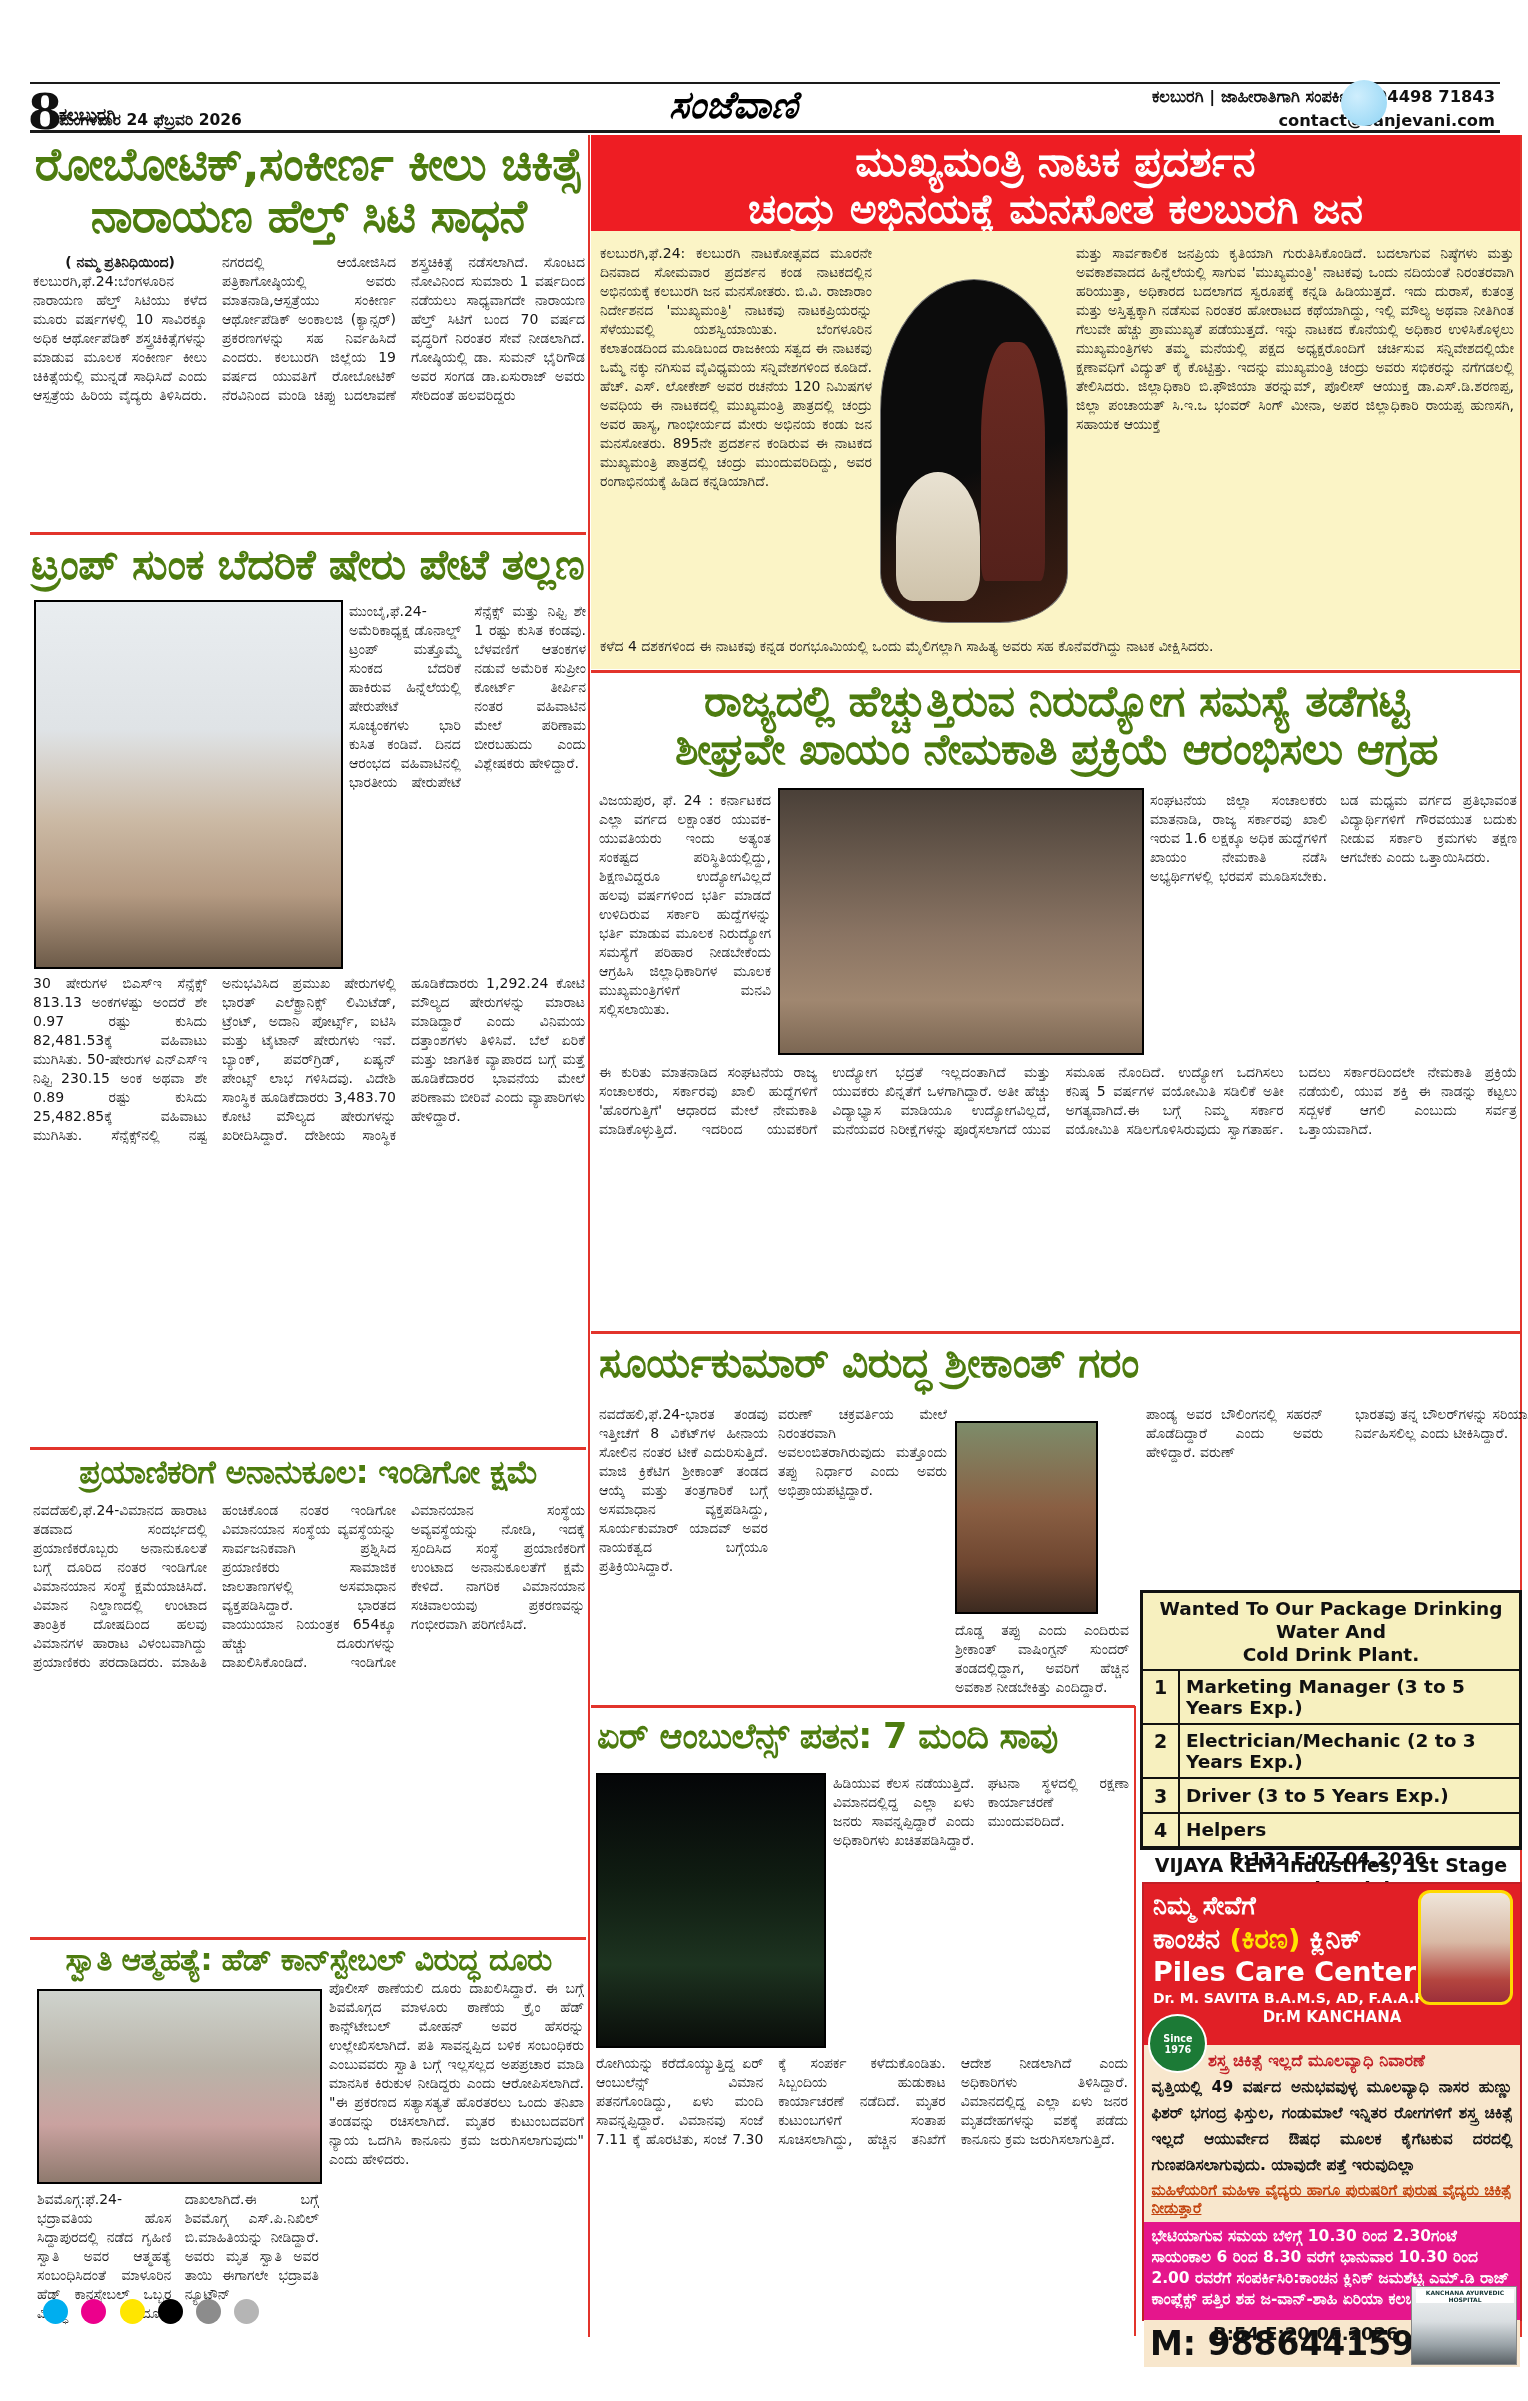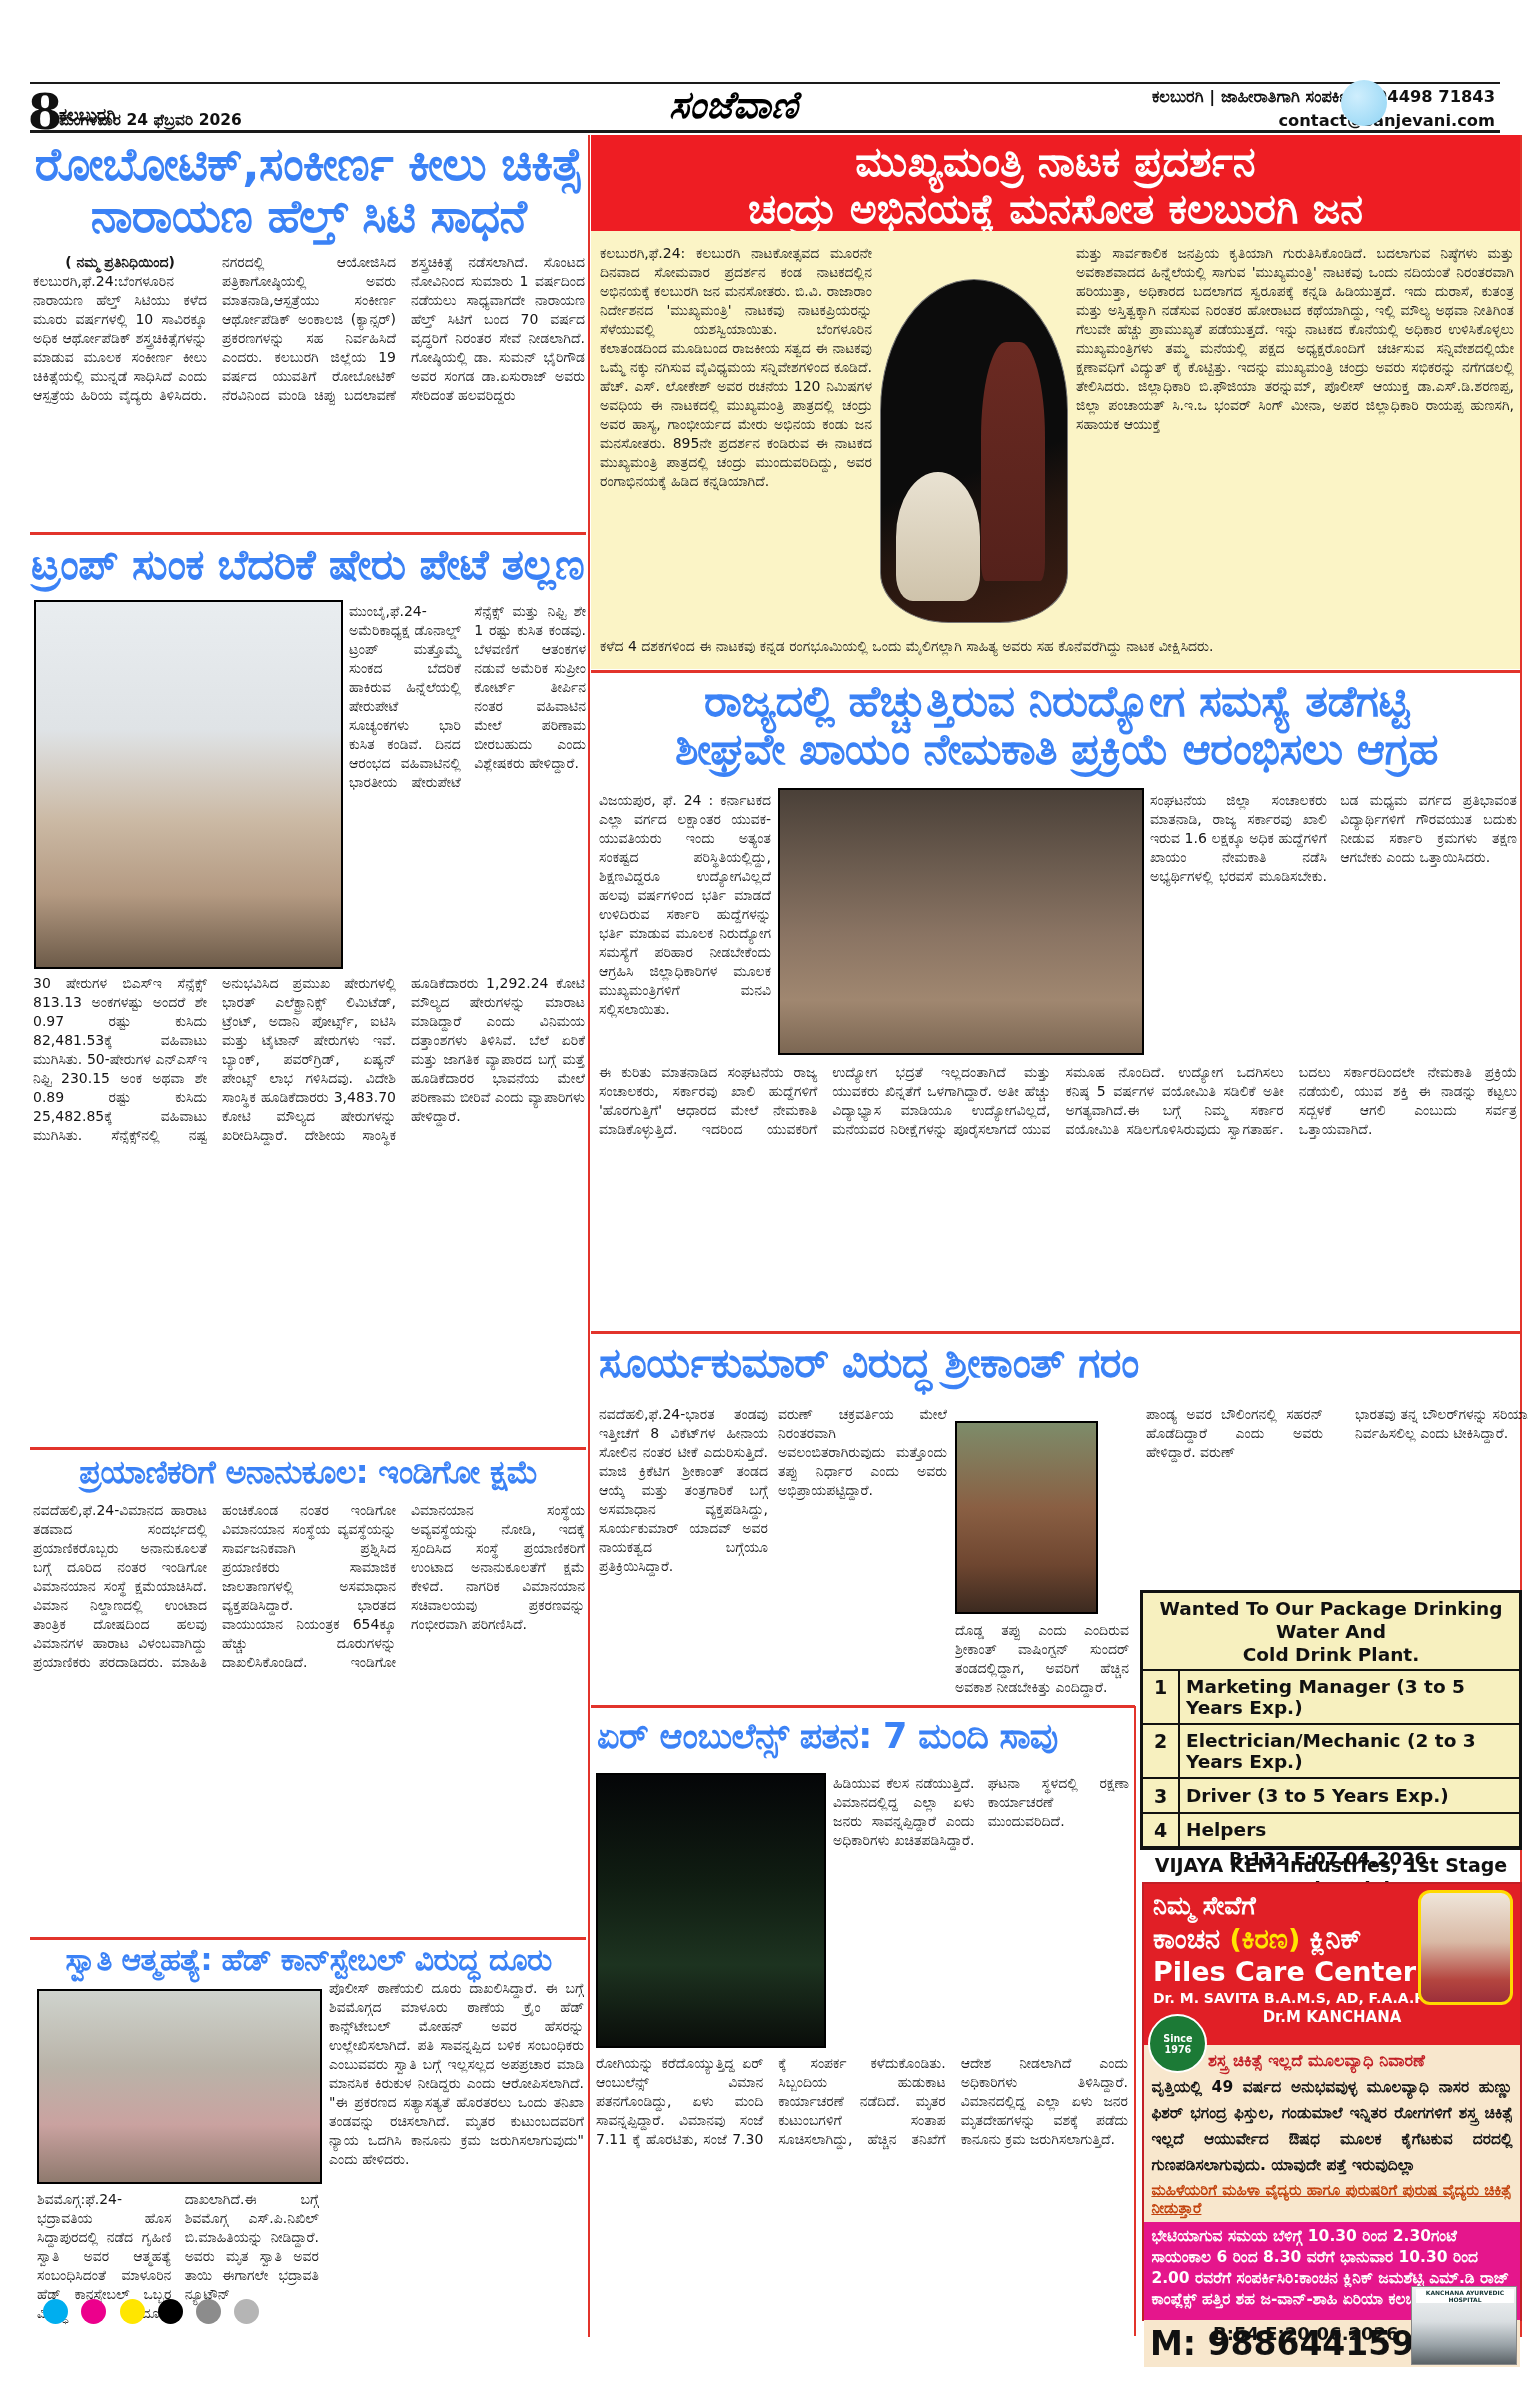--- a/index.html
+++ b/index.html
@@ -3,21 +3,21 @@
 <meta charset="utf-8">
 <style>
   html,body{margin:0;padding:0;}
   body{width:1528px;height:2401px;position:relative;background:#ffffff;
        font-family:"DejaVu Sans","Liberation Sans",sans-serif;color:#111;}
   .abs{position:absolute;}
   .bodytext{font-size:14px;line-height:19px;text-align:justify;overflow:hidden;color:#161616;}
   .cols2{column-count:2;column-gap:13.3px;}
   .cols3{column-count:3;column-gap:15px;}
   .cols4{column-count:4;column-gap:15px;}
-  .hl{font-weight:900;color:#3b82f6;letter-spacing:-0.7px;line-height:1.12;}
+  .hl{font-weight:900;color:#4d7c0f;letter-spacing:-0.7px;line-height:1.12;}
   .center{text-align:center;}
   .redrule{background:#e2342b;height:3px;}
   .vredrule{background:#e2342b;width:2.2px;}
   .blackline{background:#1a1a1a;}
   .photo{overflow:hidden;}
   .border-b{border:2.2px solid #000;}
   
   .masthead{font-weight:900;font-style:italic;font-size:38px;color:#000;position:relative;z-index:1;}
   .masthead::before{content:"";position:absolute;left:44%;top:-3px;width:46px;height:46px;border-radius:50%;
        background:radial-gradient(circle at 35% 35%,#cfeefd,#8fd4f4);z-index:-1;}

